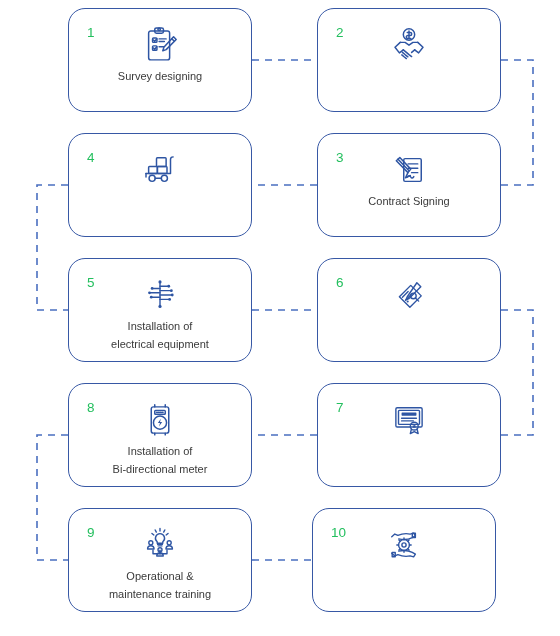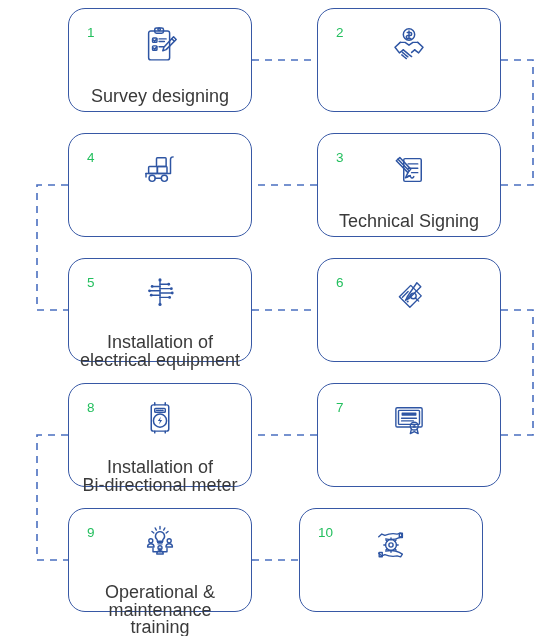--- a/index.html
+++ b/index.html
@@ -62,41 +62,41 @@
     align-items: center;
     justify-content: center;
   }
   .card-icon svg {
     display: block;
     width: 42px;
     height: 42px;
   }
 
   .card-label {
-    margin-top: 20px;
+    margin-top: 0;
     padding: 0 10px;
     text-align: center;
-    font-size: 18px;
+    font-size: 11px;
     line-height: 17.5px;
     color: #3a3a3a;
     font-family: "Liberation Sans", sans-serif;
     white-space: pre-line;
   }
 
   
   .c1  { left: 68px;  top: 8px;   width: 184px; height: 104px; }
   .c2  { left: 317px; top: 8px;   width: 184px; height: 104px; }
   .c4  { left: 68px;  top: 133px; width: 184px; height: 104px; }
   .c3  { left: 317px; top: 133px; width: 184px; height: 104px; }
   .c5  { left: 68px;  top: 258px; width: 184px; height: 104px; }
   .c6  { left: 317px; top: 258px; width: 184px; height: 104px; }
   .c8  { left: 68px;  top: 383px; width: 184px; height: 104px; }
   .c7  { left: 317px; top: 383px; width: 184px; height: 104px; }
   .c9  { left: 68px;  top: 508px; width: 184px; height: 104px; }
-  .c10 { left: 299px; top: 508px; width: 184px; height: 104px; }
+  .c10 { left: 312px; top: 508px; width: 184px; height: 104px; }
 </style>
 </head>
 <body>
 
 <div id="flow-root">
 
   <svg id="connectors" viewBox="0 0 560 636" width="560" height="636">
     <g fill="none" stroke="#4a6fc0" stroke-width="1.6" stroke-dasharray="7 6" stroke-linecap="butt">
 
       <path d="M252,60 L317,60"></path>
@@ -177,21 +177,21 @@
     <span class="card-icon">
       <svg viewBox="0 0 48 48" stroke="#2e55a3" stroke-width="1.7" fill="none" stroke-linecap="round" stroke-linejoin="round">
         <rect x="18" y="11" width="20" height="26" rx="1.5"></rect>
         <path d="M23 17 H34 M23 22 H34 M27 27 H34"></path>
         <path d="M22 32 c1.5 -2 3 -2 4 0 s2.5 1.5 3.5 -0.5"></path>
         <path d="M9.5 13.5 L13.5 9.8 L26 23 L22.8 27 Z"></path>
         <path d="M22.8 27 L20 33 L25.5 30.3"></path>
         <path d="M11.5 11.6 L24 24.9"></path>
       </svg>
     </span>
-    <span class="card-label">Technical Signing</span>
+    <span class="card-label">Contract Signing</span>
   </div>
 
   <div class="card c5">
     <span class="card-num">5</span>
     <span class="card-icon">
       <svg viewBox="0 0 48 48" stroke="#2e55a3" stroke-width="1.6" fill="none" stroke-linecap="round" stroke-linejoin="round">
         <path d="M24 9 V37"></path>
         <path d="M24 14 H33 M24 19 H36 M24 24 H37 M24 29 H34"></path>
         <path d="M24 16.5 H16 M24 21.5 H13 M24 26.5 H15"></path>
         <circle cx="24" cy="9" r="1.8" fill="#2e55a3" stroke="none"></circle>

